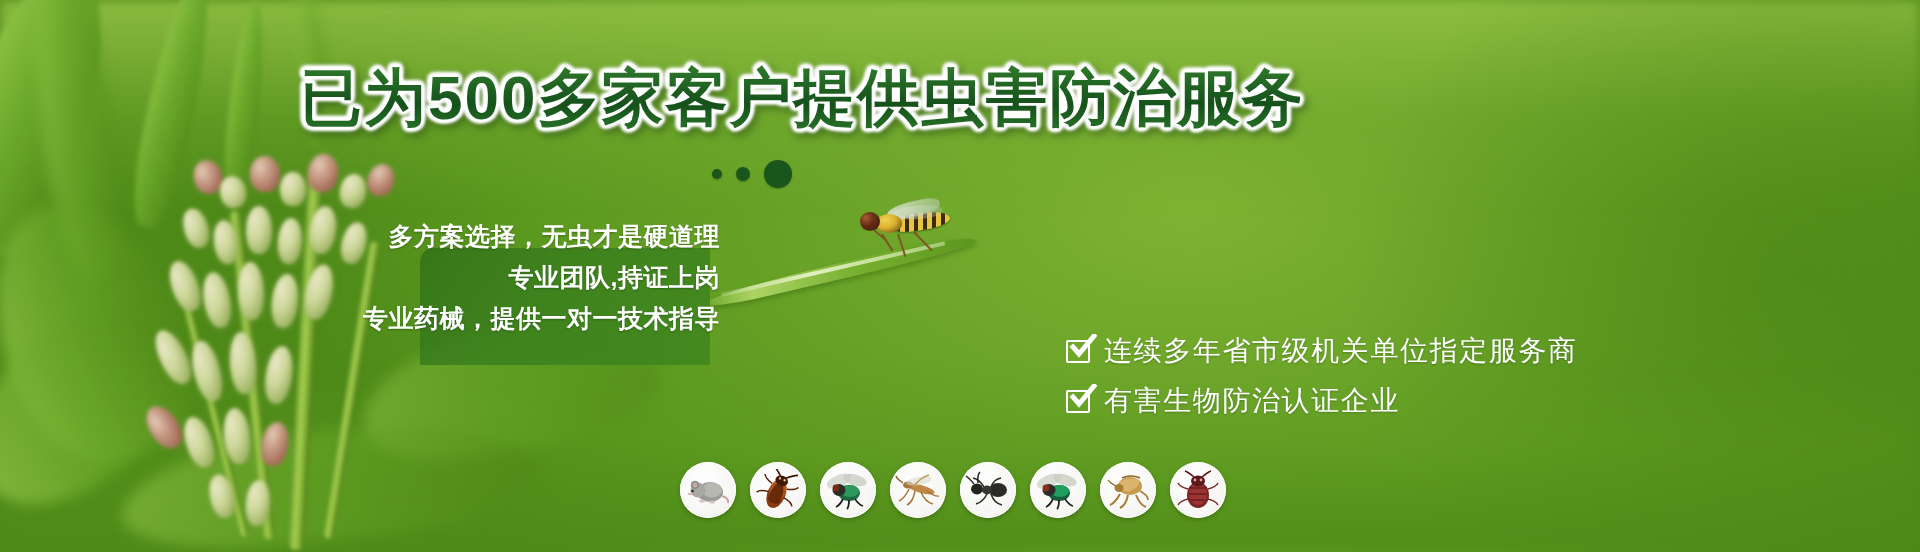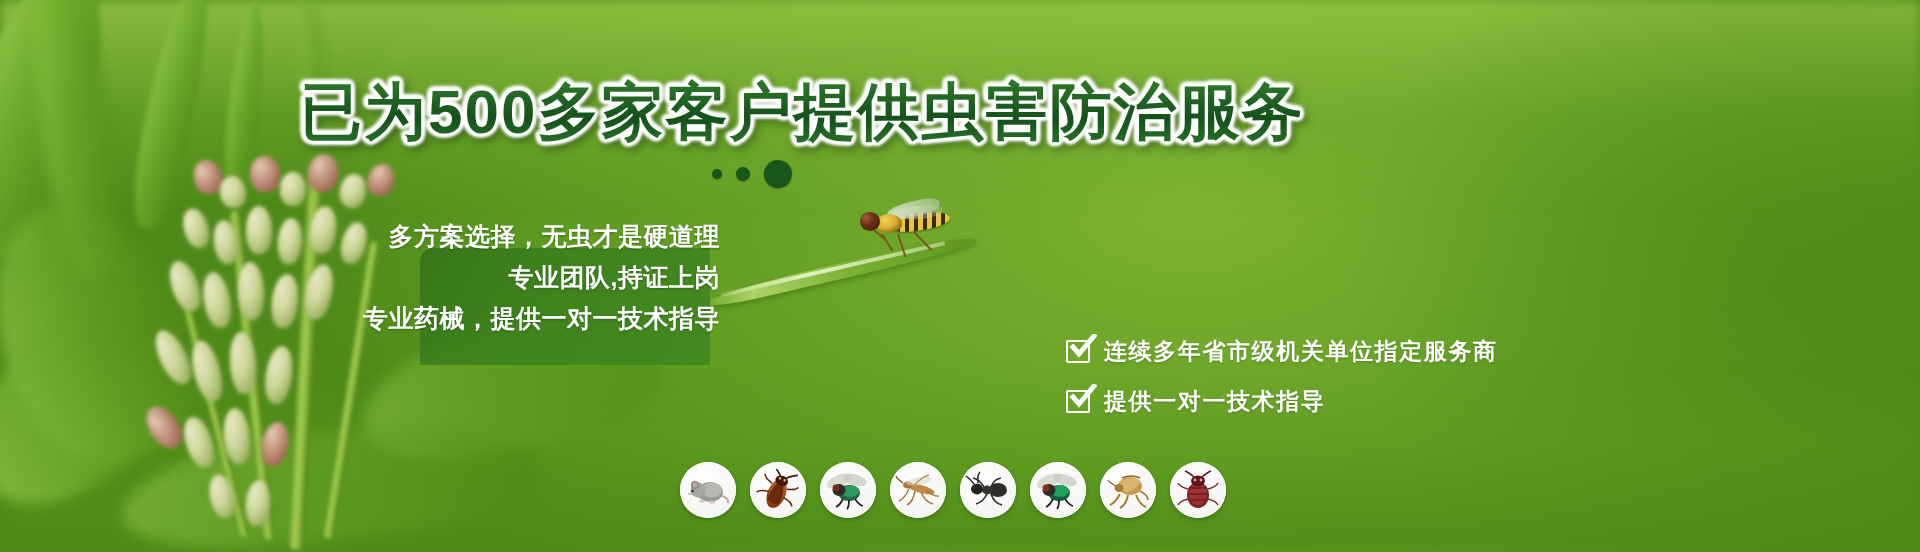--- a/index.html
+++ b/index.html
@@ -59,21 +59,21 @@
     background:radial-gradient(ellipse at 32% 28%, #e8e6c4 0%, #cdd79a 40%, #a5b96b 70%, #7e9a46 100%);
     box-shadow:0 0 6px rgba(120,150,70,.5);
     filter:blur(1px);
   }
   .bud.red {
     background:radial-gradient(ellipse at 35% 30%, #e3c9b4 0%, #c69a84 35%, #a8705c 70%, #8a5244 100%);
   }
 
   
   #headline {
-    position:absolute; left:300px; top:78px; width:1000px; height:68px;
+    position:absolute; left:300px; top:64px; width:1000px; height:68px;
     font-size:62px; line-height:68px; font-weight:700;
     letter-spacing:2px; white-space:nowrap;
     color:#1d5c22;
     background:linear-gradient(180deg,#2f7c2c 0%,#1b5a1f 45%,#15521b 60%,#2a7329 100%);
     -webkit-background-clip:text; background-clip:text;
     -webkit-text-fill-color:transparent;
     filter:
       drop-shadow(0 0 1.4px #fff) drop-shadow(0 0 1.4px #fff)
       drop-shadow(1.4px 0 1px #fff) drop-shadow(-1.4px 0 1px #fff)
       drop-shadow(0 1.4px 1px #fff) drop-shadow(0 -1.4px 1px #fff)
@@ -168,21 +168,21 @@
   .check-row { display:flex; align-items:center; gap:12px; white-space:nowrap; }
   .check-icon { width:26px; height:26px; position:relative; flex:0 0 auto; }
   .check-icon .box {
     position:absolute; left:0; top:2px; width:24px; height:23px;
     border:2px solid #ffffff; border-radius:2px;
   }
   .check-icon .tick {
     position:absolute; left:3px; top:-4px; width:28px; height:26px;
   }
   .check-label {
-    color:#ffffff; font-size:23px; line-height:26px; font-weight:700;
+    color:#ffffff; font-size:28px; line-height:26px; font-weight:400;
     letter-spacing:1.6px;
     text-shadow:0 1px 2px rgba(20,50,10,.3);
   }
 
   
   #pest-strip {
     position:absolute; left:680px; top:462px;
     display:flex; align-items:center; gap:14px;
   }
   .pest {
@@ -296,21 +296,21 @@
       </span>
       <span class="check-label">连续多年省市级机关单位指定服务商</span>
     </div>
     <div class="check-row">
       <span class="check-icon">
         <span class="box"></span>
         <svg class="tick" viewBox="0 0 28 26" aria-hidden="true">
           <path d="M4 13 L10 20 L25 2" fill="none" stroke="#ffffff" stroke-width="5" stroke-linecap="square" stroke-linejoin="miter"></path>
         </svg>
       </span>
-      <span class="check-label">提供一对一技术指导</span>
+      <span class="check-label">有害生物防治认证企业</span>
     </div>
   </div>
 
   <div id="pest-strip">
 
     <div class="pest" title="鼠">
       <svg width="44" height="40" viewBox="0 0 44 40">
         <ellipse cx="24" cy="22" rx="13" ry="10" fill="#9a9a96"></ellipse>
         <ellipse cx="26" cy="20" rx="10" ry="7.5" fill="#b8b8b3"></ellipse>
         <circle cx="12" cy="20" r="7.5" fill="#a8a8a3"></circle>

